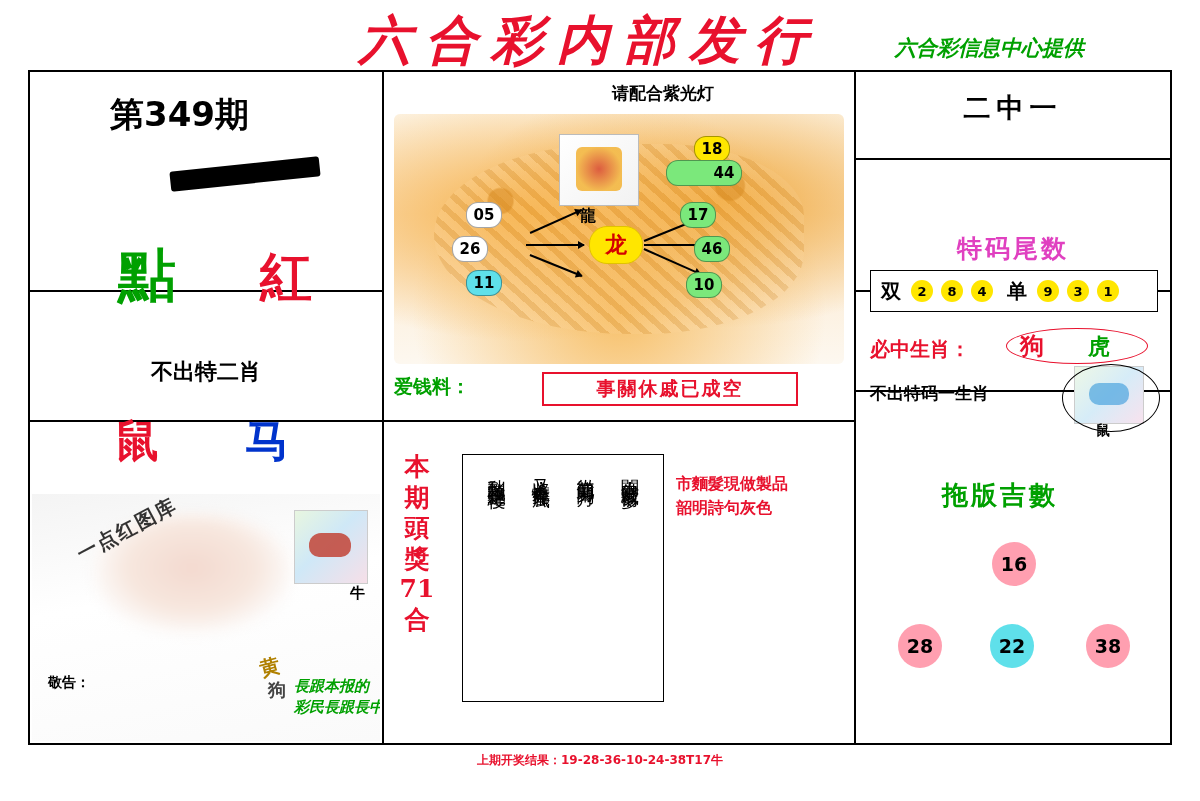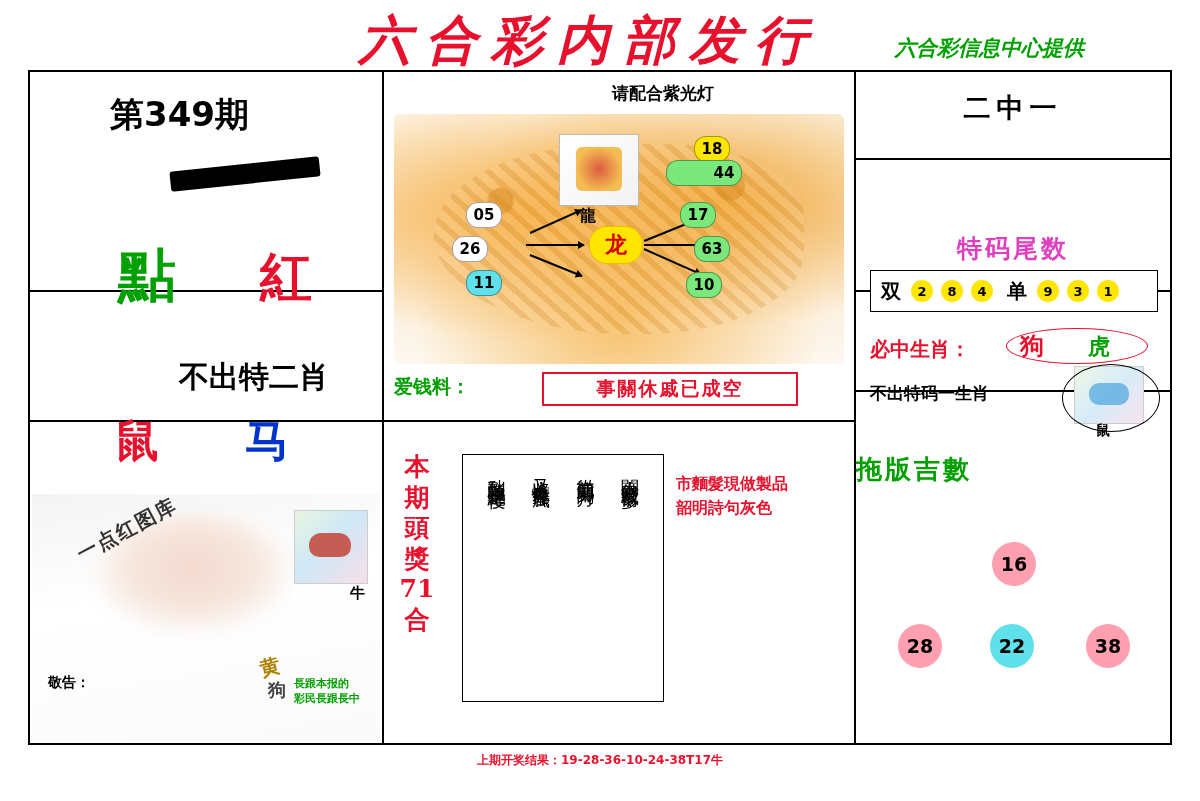--- a/index.html
+++ b/index.html
@@ -33,21 +33,21 @@
 
   
   .left-col{position:absolute;left:30px;top:72px;width:352px;height:671px;}
   .issue{position:absolute;left:80px;top:20px;font-size:34px;font-weight:bold;color:#000;}
   .big-stroke{position:absolute;left:140px;top:92px;width:150px;height:20px;
     background:#000;transform:rotate(-6deg);border-radius:3px;}
   .dot-red{position:absolute;left:60px;top:165px;width:290px;height:90px;}
   .dh-1{position:absolute;left:28px;top:0px;font-size:58px;font-weight:bold;color:#00a000;font-family:"DejaVu Serif","Liberation Serif",serif;}
   .dh-2{position:absolute;left:170px;top:6px;font-size:52px;font-weight:bold;color:#e8112d;font-family:"DejaVu Serif","Liberation Serif",serif;}
   .no-two{position:absolute;left:0;top:285px;width:352px;text-align:center;
-    font-size:30px;font-weight:bold;color:#000;font-family:"DejaVu Serif","Liberation Serif",serif;padding-left:48px;}
+    font-size:22px;font-weight:bold;color:#000;font-family:"DejaVu Serif","Liberation Serif",serif;}
   .zodiac-row{position:absolute;left:0;top:340px;width:352px;height:70px;}
   .z1{position:absolute;left:85px;top:0;font-size:44px;font-weight:bold;color:#e8112d;font-family:"DejaVu Serif","Liberation Serif",serif;}
   .z2{position:absolute;left:215px;top:0;font-size:44px;font-weight:bold;color:#0033cc;font-family:"DejaVu Serif","Liberation Serif",serif;}
 
   
   .photo-box{position:absolute;left:2px;top:422px;width:348px;height:247px;
     background:linear-gradient(170deg,#f4f4f4 0%,#ffffff 40%,#fafafa 100%);overflow:hidden;}
   .blur-face{position:absolute;left:60px;top:20px;width:200px;height:120px;
     background:radial-gradient(ellipse at 50% 45%, #f3d9cf 0%, #f7e7de 45%, #fdfdfd 75%);
     filter:blur(6px);border-radius:45%;}
@@ -56,22 +56,22 @@
   .mini-stamp{position:absolute;left:262px;top:16px;width:72px;height:72px;
     background:linear-gradient(135deg,#e8f6e0,#cfe8f7 45%,#f7dfe8);border:1px solid #ccc;}
   .mini-stamp:after{content:"";position:absolute;left:14px;top:22px;width:42px;height:24px;
     background:#c0392b;border-radius:12px 12px 10px 10px;opacity:.8;}
   .mini-label{position:absolute;left:318px;top:90px;font-size:15px;color:#000;font-weight:bold;}
   .notice{position:absolute;left:16px;top:178px;width:200px;font-size:13px;color:#000;line-height:1.45;}
   .notice .nt-title{font-weight:bold;font-size:14px;}
   .dog-mark{position:absolute;left:228px;top:160px;width:46px;height:46px;}
   .dog-mark .dg{position:absolute;left:0;top:0;font-size:20px;color:#b08000;font-weight:bold;transform:rotate(-15deg);}
   .dog-mark .dg2{position:absolute;left:8px;top:24px;font-size:18px;color:#444;font-weight:bold;}
-  .slogan{position:absolute;left:262px;top:182px;width:110px;font-size:11px;
-    font-weight:bold;color:#00a000;line-height:1.4;}
+  .slogan{position:absolute;left:262px;top:182px;width:110px;font-size:15px;
+    font-weight:bold;color:#00a000;line-height:1.4;font-style:italic;}
 
   
   .mid-top{position:absolute;left:384px;top:72px;width:470px;height:348px;}
   .purple-note{position:absolute;left:0;top:10px;width:558px;text-align:center;
     font-size:17px;color:#000;font-weight:bold;}
   .dragon-art{position:absolute;left:10px;top:42px;width:450px;height:250px;
     background:
       radial-gradient(ellipse at 30% 40%, #f6b14a 0%, rgba(246,177,74,0) 60%),
       radial-gradient(ellipse at 72% 35%, #f0a93e 0%, rgba(240,169,62,0) 55%),
       radial-gradient(ellipse at 50% 80%, #f7c069 0%, rgba(247,192,105,0) 65%),
@@ -145,21 +145,21 @@
   .zm-oval{position:absolute;left:150px;top:-2px;width:140px;height:34px;border:1px solid #e8112d;border-radius:50%;}
   .nospec{position:absolute;left:14px;top:52px;font-size:17px;font-weight:bold;color:#000;
     font-family:"DejaVu Serif","Liberation Serif",serif;}
   .sm-stamp{position:absolute;left:218px;top:36px;width:68px;height:56px;
     background:linear-gradient(135deg,#eef8e6,#d6ecf8 50%,#f8e2ee);border:1px solid #ccc;}
   .sm-stamp:after{content:"";position:absolute;left:14px;top:16px;width:40px;height:22px;
     background:#3498db;border-radius:10px;opacity:.6;}
   .sm-label{position:absolute;left:240px;top:92px;font-size:14px;font-weight:bold;color:#000;}
   .sm-oval{position:absolute;left:206px;top:34px;width:96px;height:66px;border:1px solid #000;border-radius:50%;}
 
-  .lucky-title{position:absolute;left:0;top:380px;width:288px;font-size:26px;
+  .lucky-title{position:absolute;left:0;top:406px;width:288px;text-align:center;font-size:26px;
     font-weight:bold;color:#00a000;letter-spacing:3px;font-family:"DejaVu Serif","Liberation Serif",serif;}
   .lucky-area{position:absolute;left:0;top:440px;width:314px;height:210px;}
   .lball{position:absolute;width:44px;height:44px;border-radius:22px;color:#000;font-size:19px;
     font-weight:bold;display:flex;align-items:center;justify-content:center;}
 
   
   .footer{position:absolute;left:0;top:752px;width:1200px;text-align:center;
     font-size:12px;font-weight:bold;color:#e8112d;}
 </style>
 </head>
@@ -230,21 +230,21 @@
       <div class="arrow" style="left:136px;top:140px;width:56px;transform:rotate(22deg);"></div>
       <div class="arrow" style="left:250px;top:126px;width:58px;transform:rotate(-22deg);"></div>
       <div class="arrow" style="left:250px;top:130px;width:58px;transform:rotate(0deg);"></div>
       <div class="arrow" style="left:250px;top:134px;width:62px;transform:rotate(24deg);"></div>
 
       <div class="ball" style="left: 300px; top: 22px; background: rgb(255, 230, 0); border: 1px solid rgba(0, 0, 0, 0.35);">18</div>
       <div class="ball" style="left: 272px; top: 46px; background: rgb(123, 232, 123); border: 1px solid rgba(0, 0, 0, 0.35); padding-left: 40px;">44</div>
       <div class="ball" style="left: 72px; top: 88px; background: rgb(255, 255, 255); border: 1px solid rgba(0, 0, 0, 0.35);">05</div>
       <div class="ball" style="left: 286px; top: 88px; background: rgb(123, 232, 123); border: 1px solid rgba(0, 0, 0, 0.35);">17</div>
       <div class="ball" style="left: 58px; top: 122px; background: rgb(255, 255, 255); border: 1px solid rgba(0, 0, 0, 0.35);">26</div>
-      <div class="ball" style="left: 300px; top: 122px; background: rgb(123, 232, 123); border: 1px solid rgba(0, 0, 0, 0.35);">63</div>
+      <div class="ball" style="left: 300px; top: 122px; background: rgb(123, 232, 123); border: 1px solid rgba(0, 0, 0, 0.35);">46</div>
       <div class="ball" style="left: 72px; top: 156px; background: rgb(95, 224, 234); border: 1px solid rgba(0, 0, 0, 0.35);">11</div>
       <div class="ball" style="left: 292px; top: 158px; background: rgb(123, 232, 123); border: 1px solid rgba(0, 0, 0, 0.35);">10</div>
     </div>
 
     <div class="money-line">
       <div class="money-label">爱钱料：</div>
       <div class="money-box">
         <span>事關休戚已成空</span>
       </div>
     </div>

